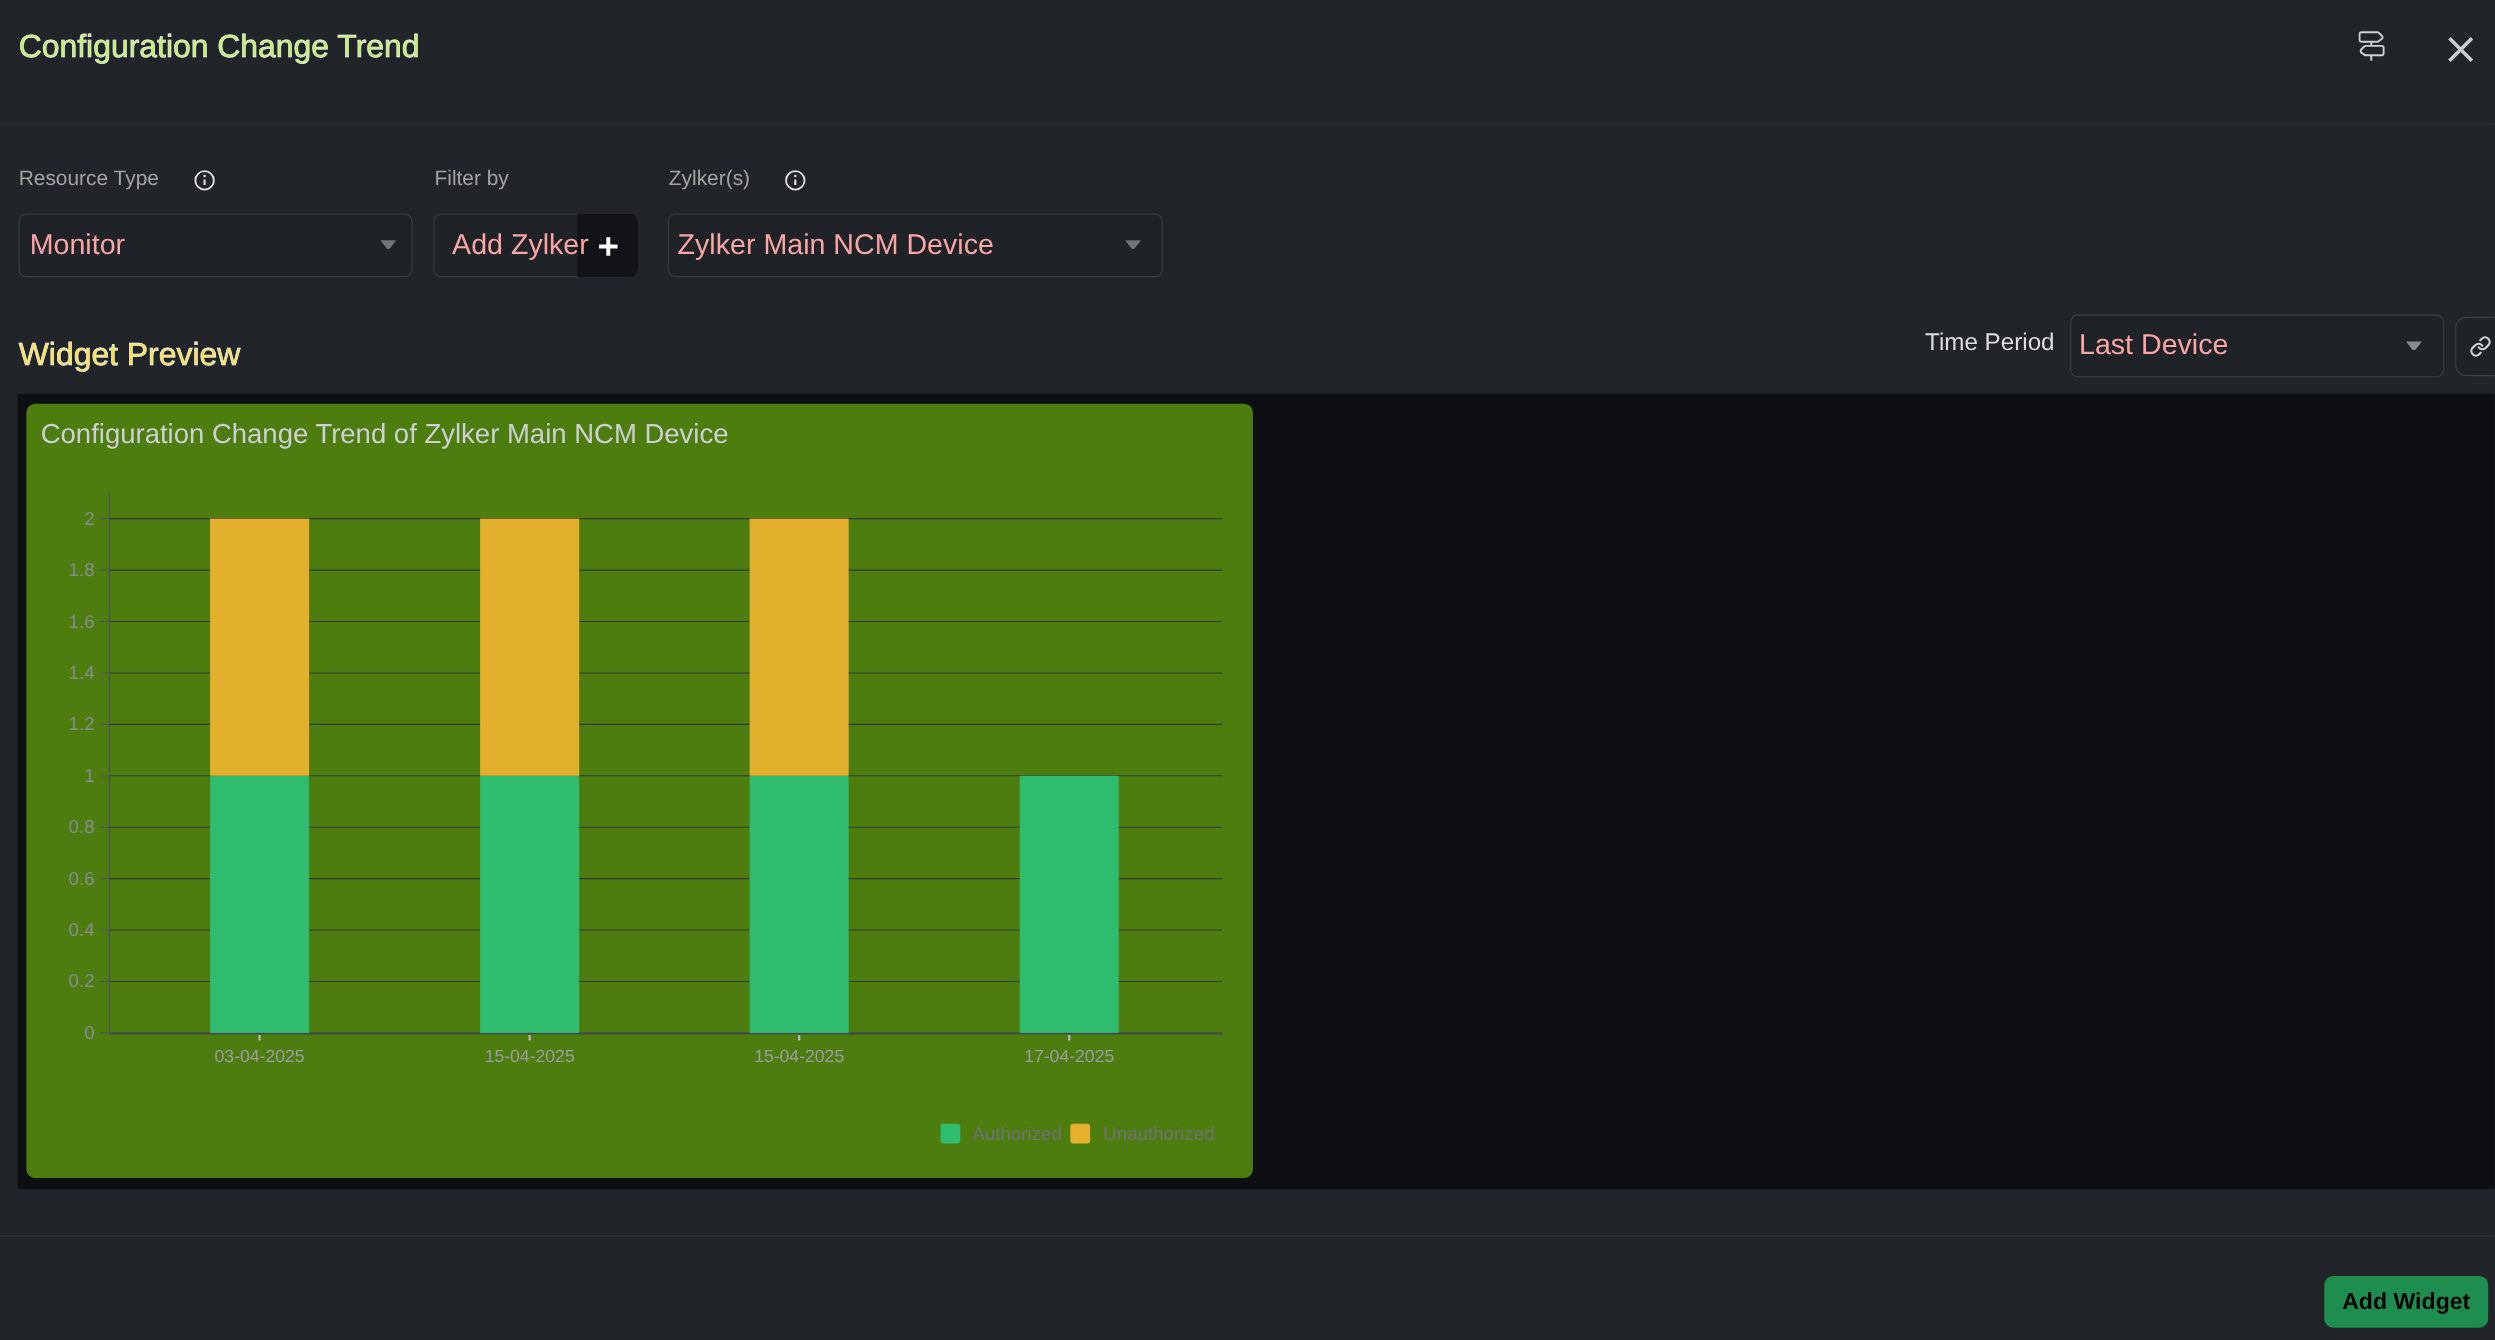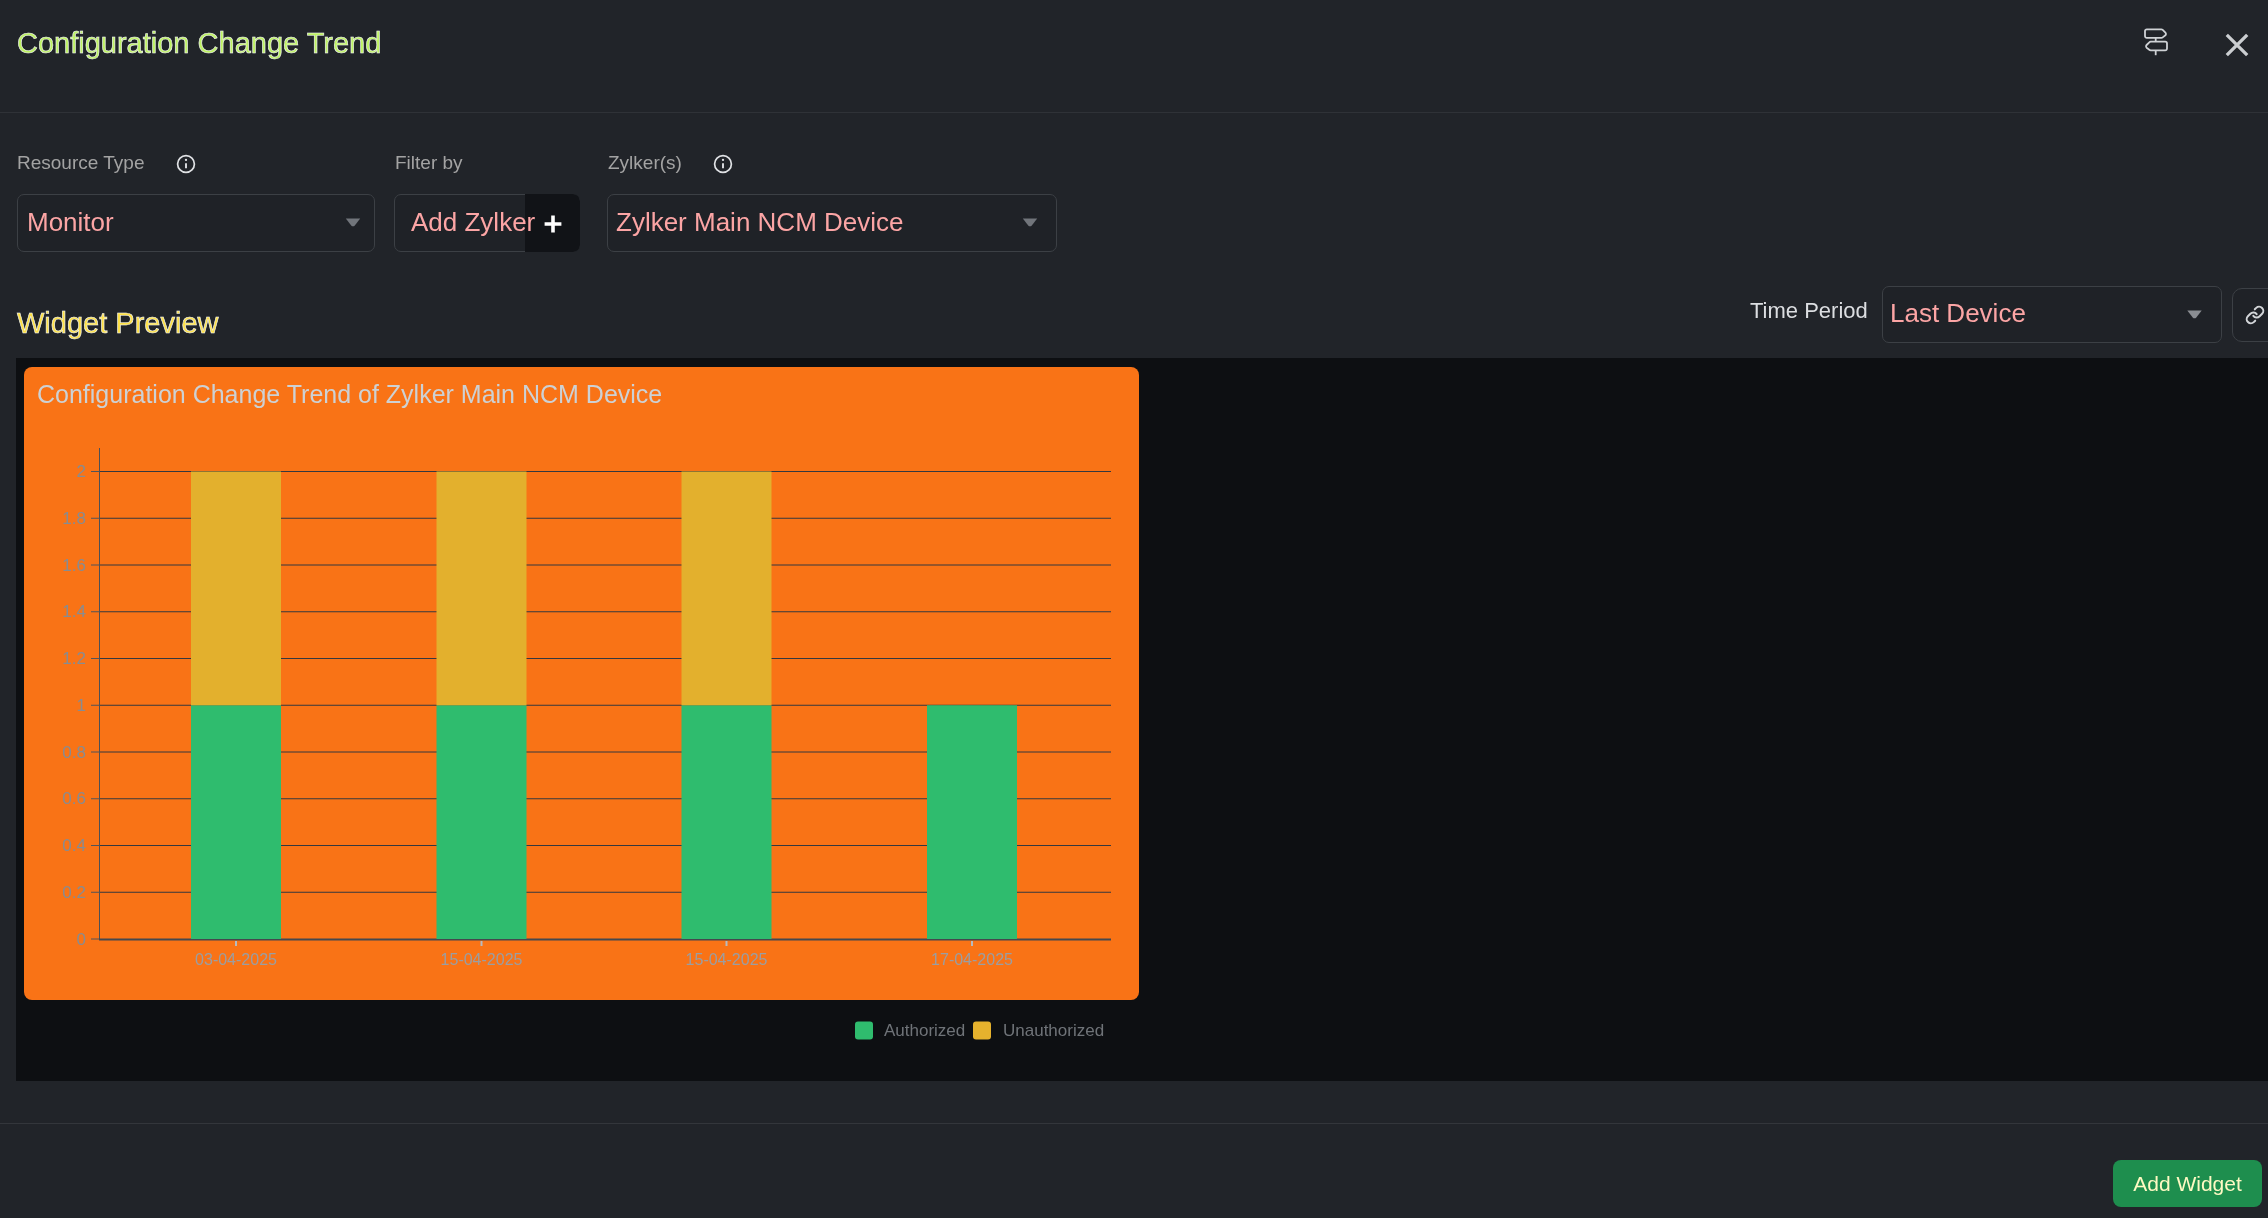--- a/index.html
+++ b/index.html
@@ -72,21 +72,21 @@
   </svg>
 
   <div class="sel" style="left:2232px;top:288px;width:50px;height:54px;border-radius:10px"></div>
   <svg class="abs" style="left:2245px;top:305px" width="20" height="20" viewBox="0 0 24 24" fill="none" stroke="#d2d5d8" stroke-width="2.4" stroke-linecap="round" stroke-linejoin="round">
     <path d="M10 13a5 5 0 0 0 7.54.54l3-3a5 5 0 0 0-7.07-7.07l-1.72 1.71"></path>
     <path d="M14 11a5 5 0 0 0-7.54-.54l-3 3a5 5 0 0 0 7.07 7.07l1.71-1.71"></path>
   </svg>
 
   <div class="abs" style="left:16px;top:358px;width:2252px;height:723px;background:#0d0f12"></div>
 
-  <div class="abs" style="left:24px;top:367px;width:1115px;height:633px;background:#f97316;border-radius:8px">
+  <div class="abs" style="left:24px;top:367px;width:1115px;height:704px;background:#4d7c0f;border-radius:8px">
     <svg width="1115" height="704" viewBox="0 0 1115 704">
       <text x="13" y="36" font-size="25" fill="#cdd1d4">Configuration Change Trend of Zylker Main NCM Device</text>
 
       <g stroke="#35383f" stroke-width="1">
         <line x1="75" y1="104.5" x2="1087" y2="104.5"></line>
         <line x1="75" y1="151.25" x2="1087" y2="151.25"></line>
         <line x1="75" y1="198" x2="1087" y2="198"></line>
         <line x1="75" y1="244.75" x2="1087" y2="244.75"></line>
         <line x1="75" y1="291.5" x2="1087" y2="291.5"></line>
         <line x1="75" y1="338.25" x2="1087" y2="338.25"></line>
@@ -152,16 +152,16 @@
 
       <rect x="831" y="654.5" width="18" height="18" rx="3" fill="#2fbc6e"></rect>
       <text x="860" y="669" font-size="17" fill="#6f7378">Authorized</text>
       <rect x="949" y="654.5" width="18" height="18" rx="3" fill="#e6b22d"></rect>
       <text x="979" y="669" font-size="17" fill="#6f7378">Unauthorized</text>
     </svg>
   </div>
 
   <div class="abs" style="left:0;top:1123px;width:2268px;height:1px;background:#33363b"></div>
   <div class="abs" style="left:2113px;top:1160px;width:149px;height:47px;background:#1e8e4e;border-radius:8px;display:flex;align-items:center;justify-content:center">
-    <span style="font-size:21px;font-weight:normal;color:#fef9c3">Add Widget</span>
+    <span style="font-size:21px;font-weight:bold;color:#000000">Add Widget</span>
   </div>
 
 </div>
 
 </body></html>

